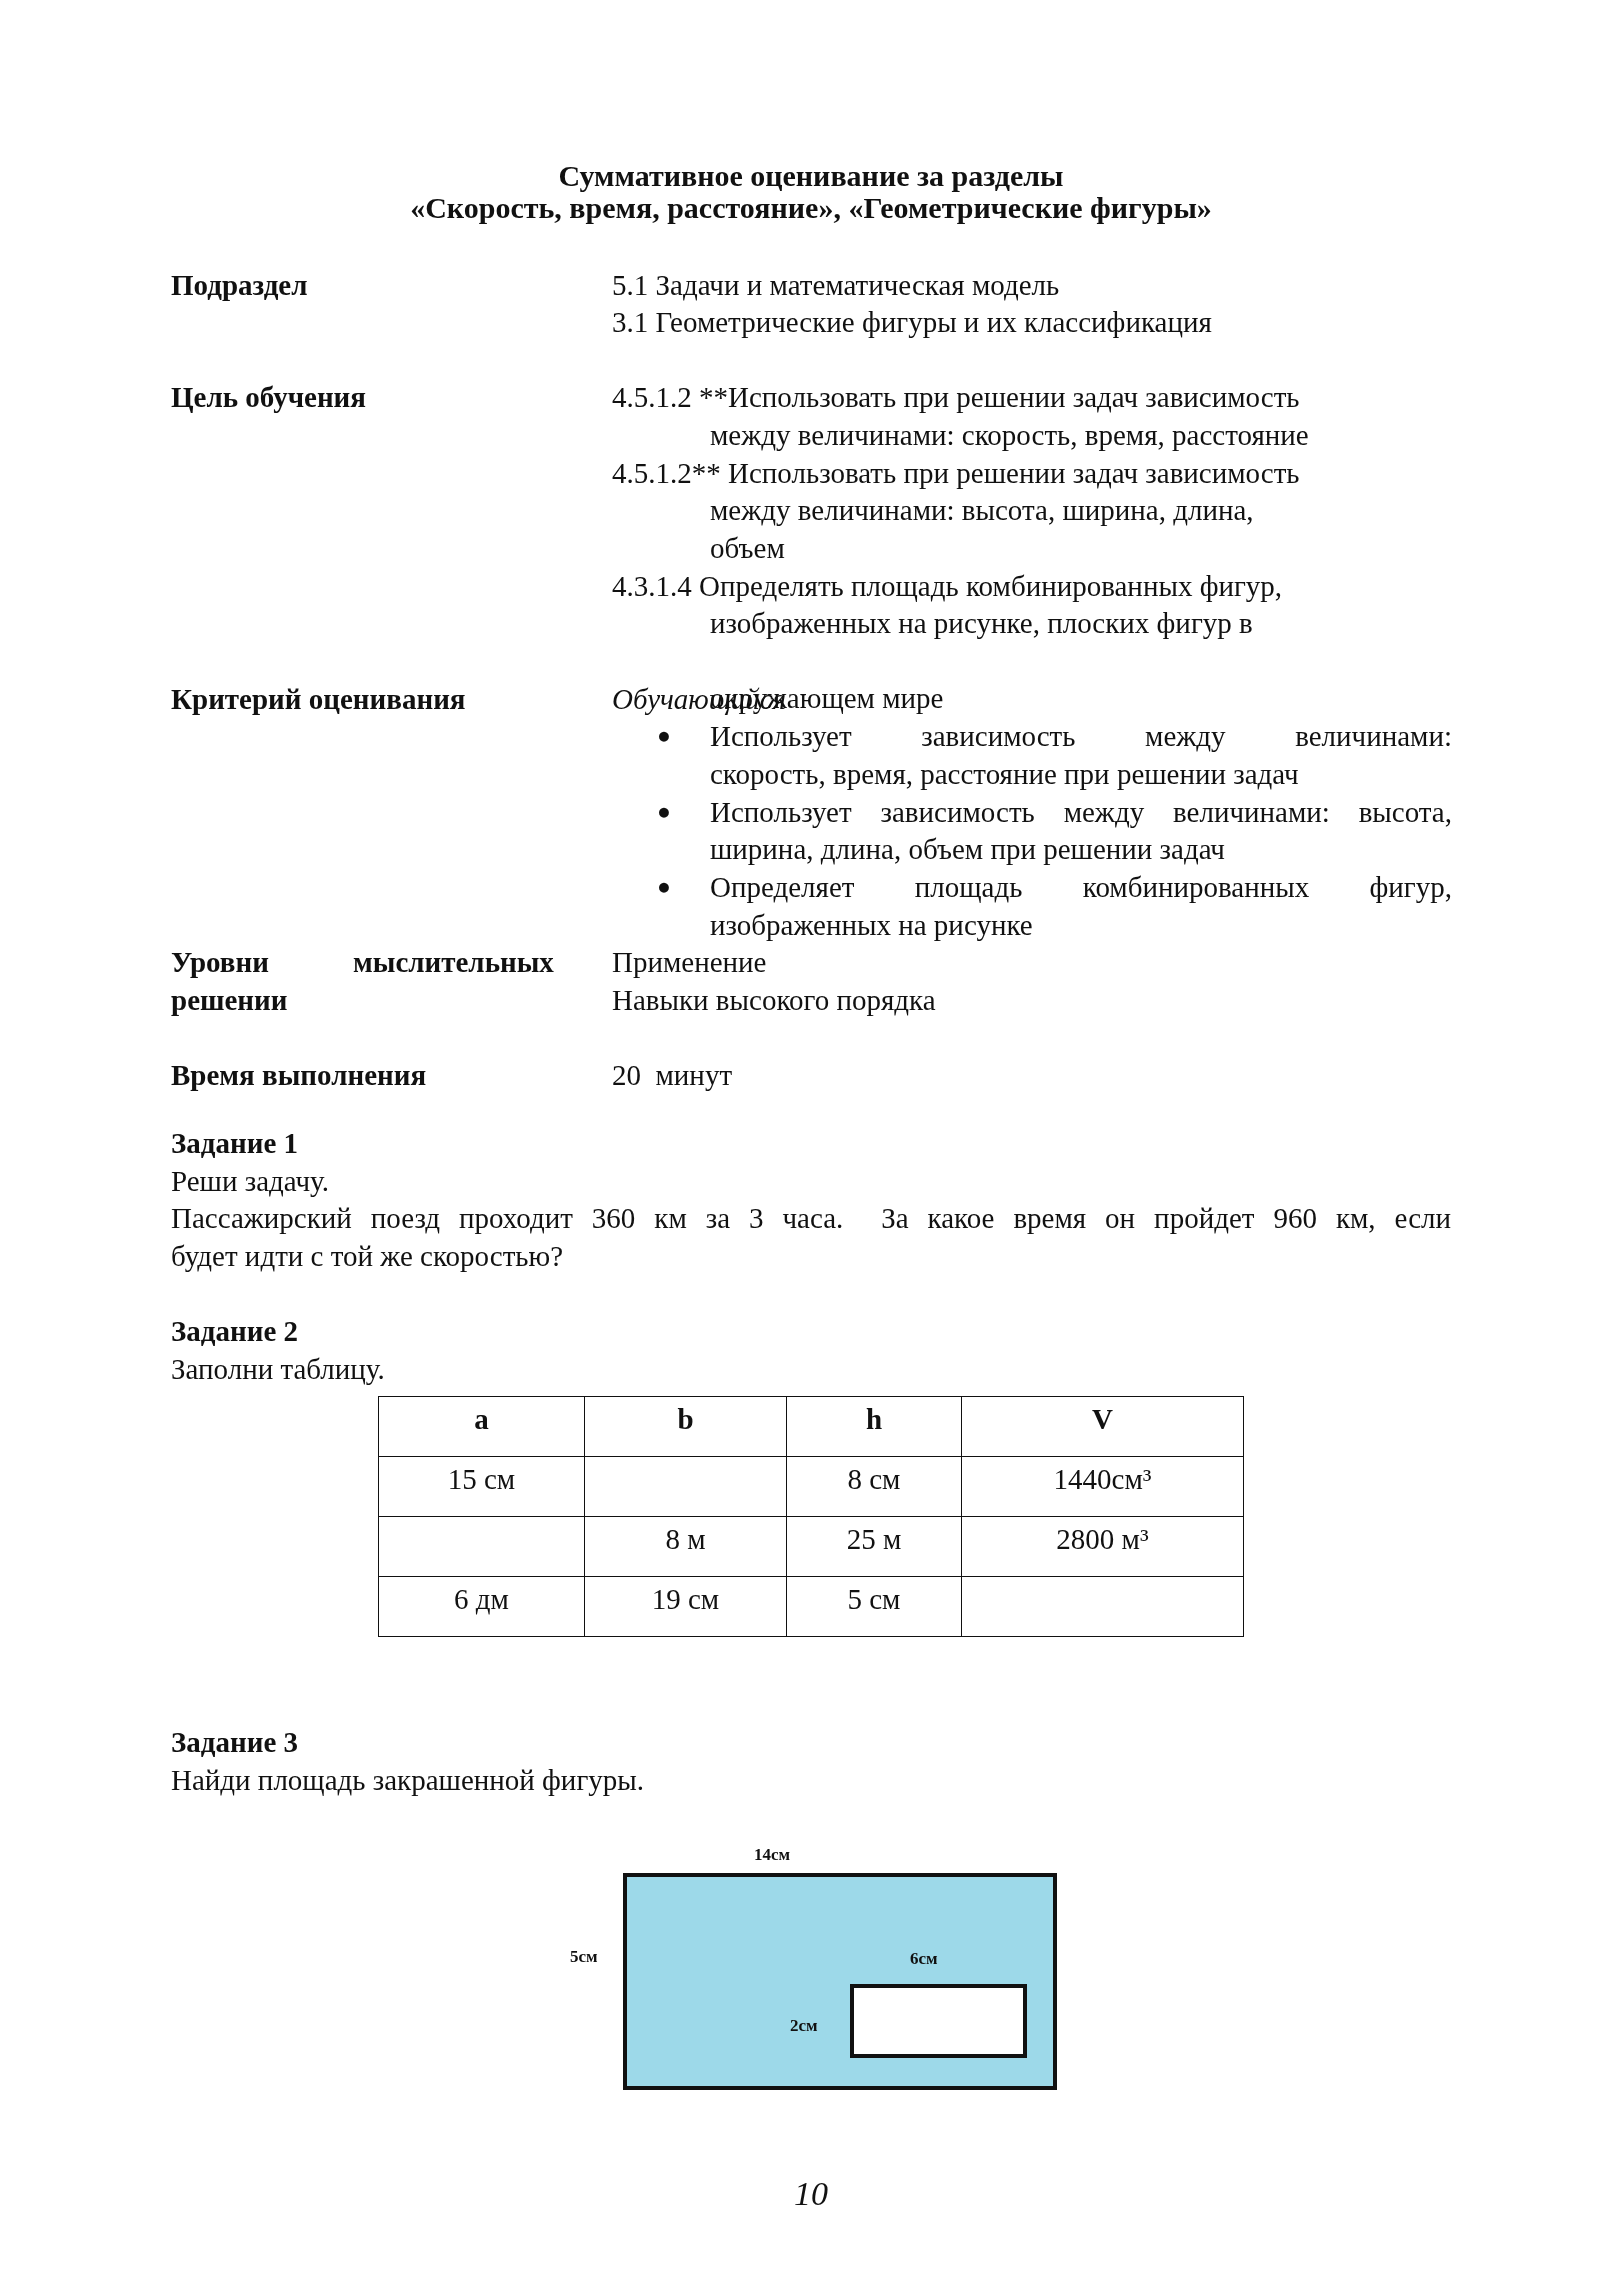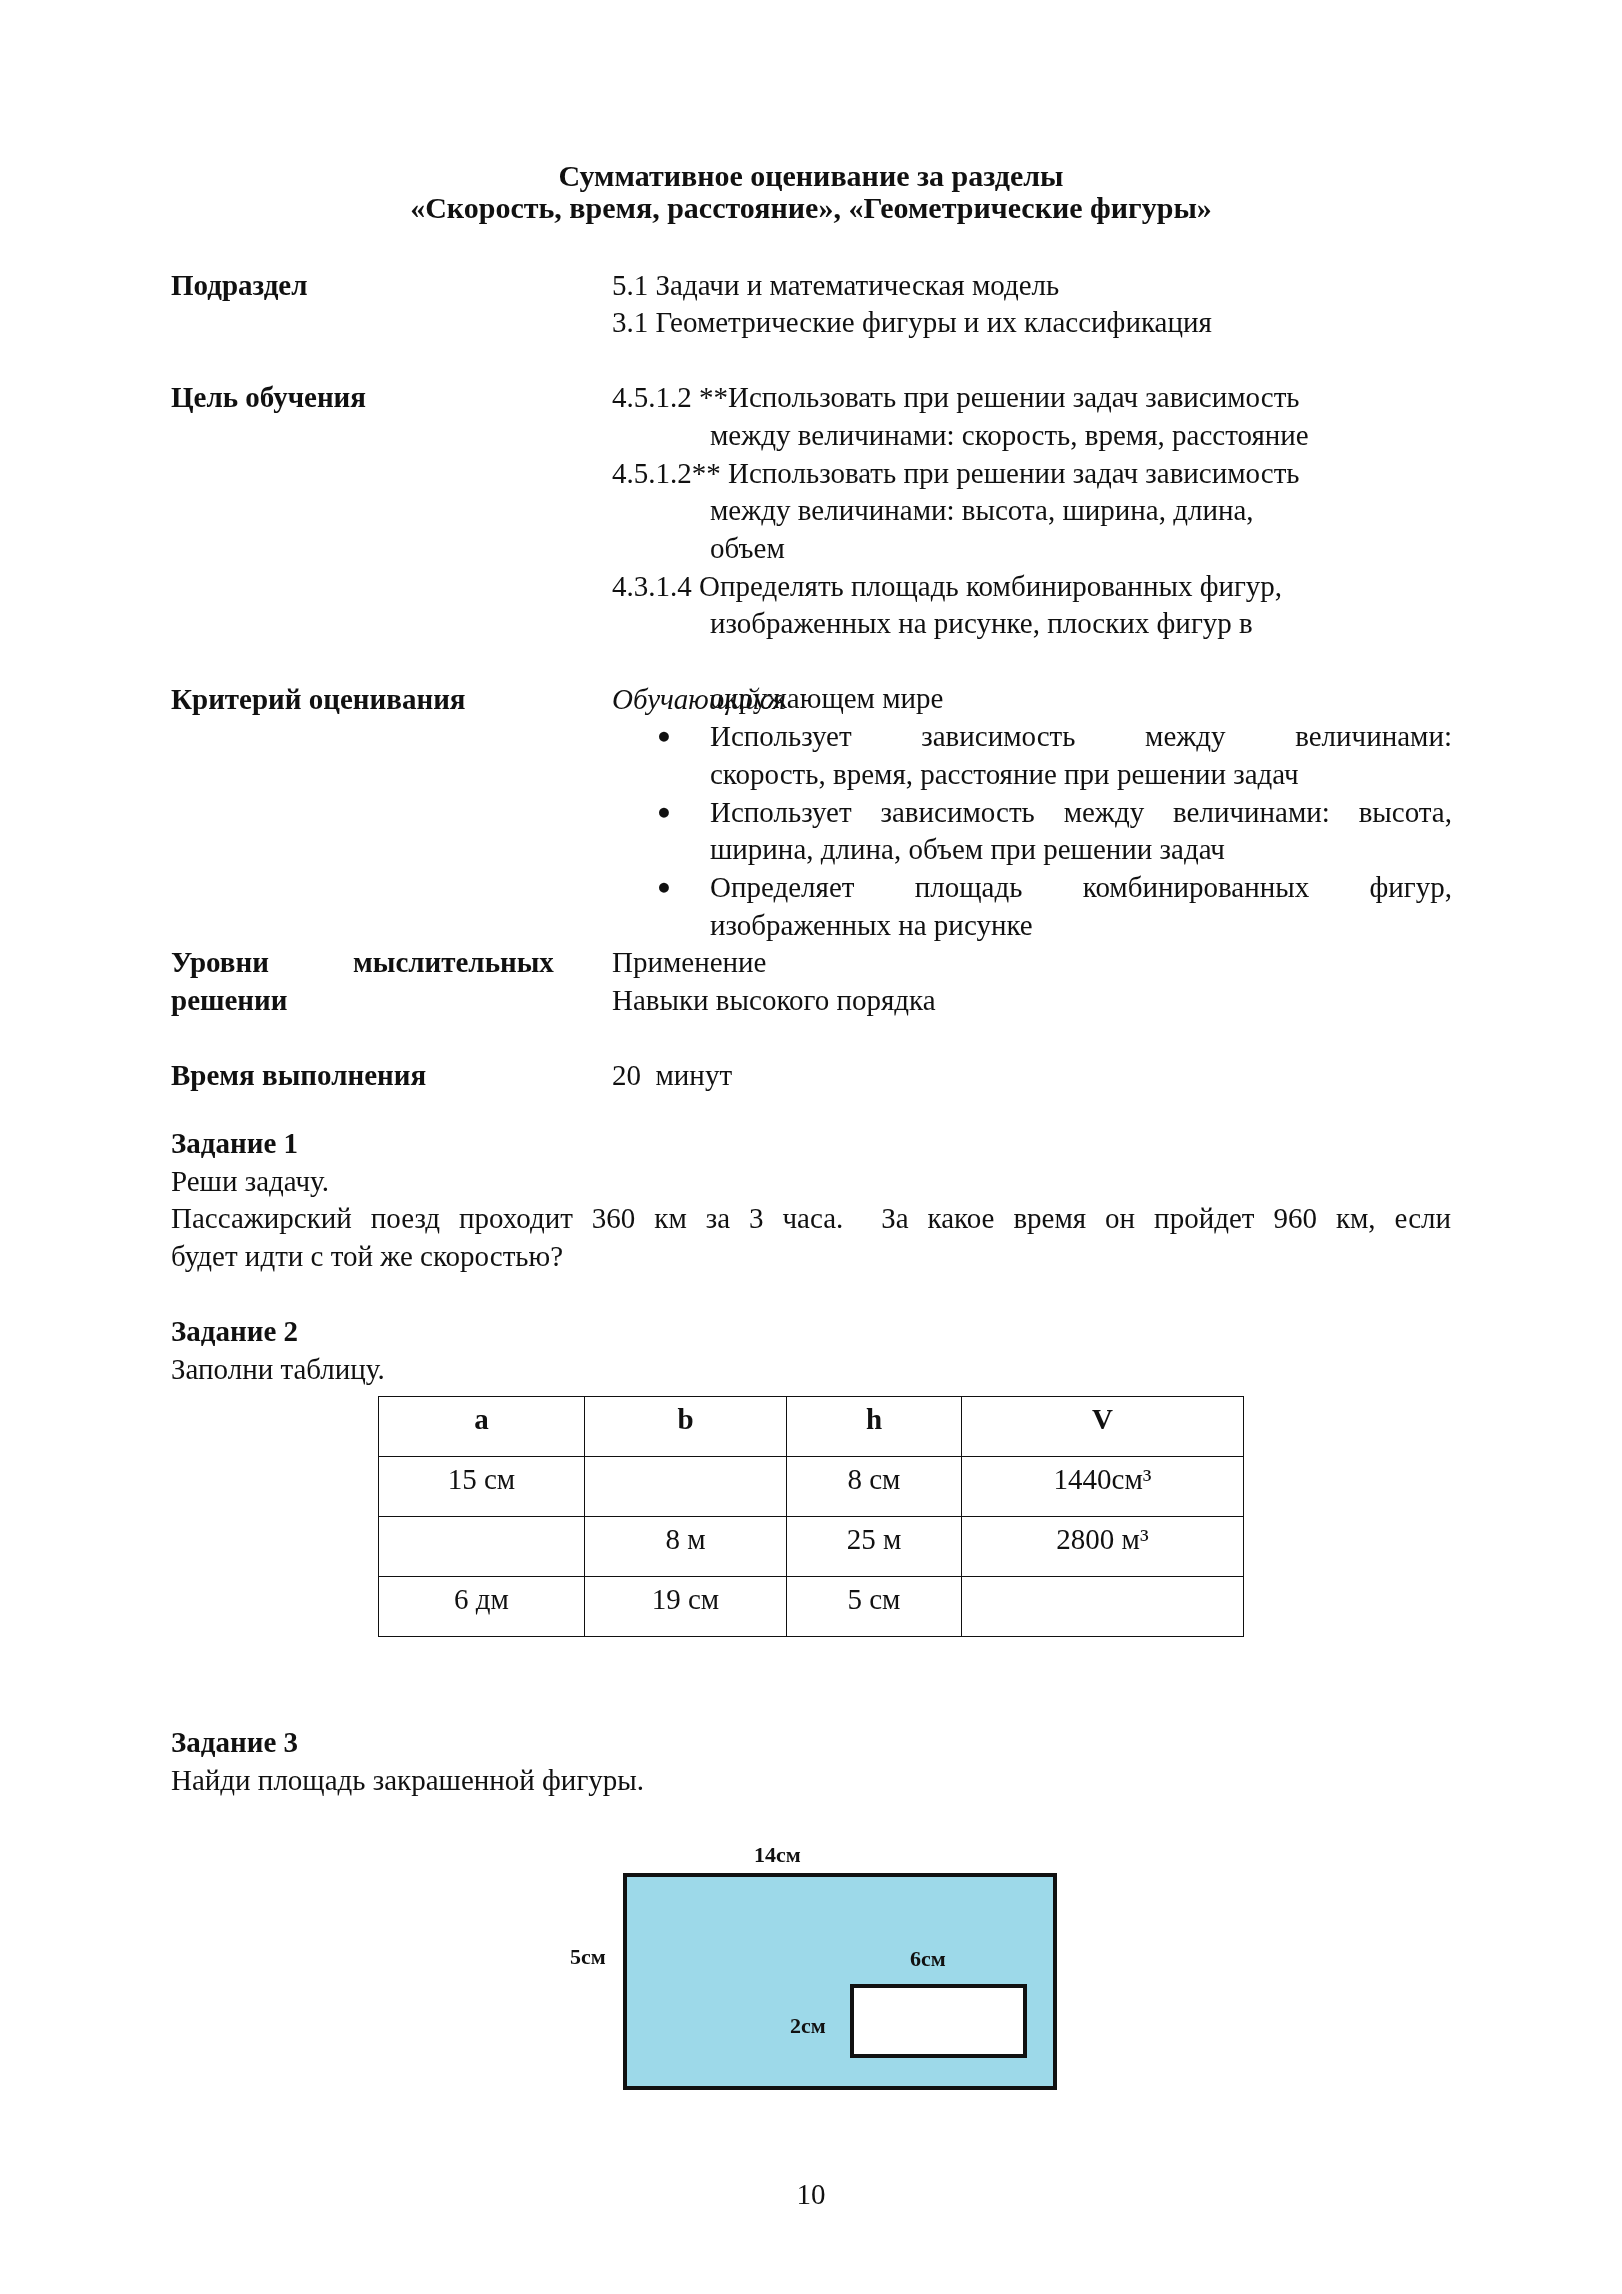--- a/index.html
+++ b/index.html
@@ -24,22 +24,22 @@
   }
   table.vol td, table.vol th {
     border: 1.9px solid #111; height: 59px; padding: 0; vertical-align: top;
     text-align: center; font-size: 29px; line-height: 44px; font-weight: normal;
   }
   table.vol th { font-weight: bold; }
   .fig { position: absolute; left: 623px; top: 1873px; width: 434px; height: 217px;
     background: #9dd9e9; border: 4.8px solid #111; box-sizing: border-box; }
   .inner { position: absolute; left: 850px; top: 1984px; width: 177px; height: 74px;
     background: #fff; border: 4.8px solid #111; box-sizing: border-box; }
-  .dim { position: absolute; font-weight: bold; font-size: 22px; line-height: 29px; }
-  .pgnum { left: 0; width: 1622px; text-align: center; top: 2175px; font-size: 29px; }
+  .dim { position: absolute; font-weight: bold; font-size: 17px; line-height: 29px; }
+  .pgnum { left: 0; width: 1622px; text-align: center; top: 2175px; font-size: 34px; font-style: italic; }
 </style>
 </head>
 <body>
 
 <div class="abs title" style="top:157px;">Суммативное оценивание за разделы</div>
 <div class="abs title" style="top:189px;">«Скорость, время, расстояние», «Геометрические фигуры»</div>
 
 <div class="abs lbl" style="top:266px;">Подраздел</div>
 <div class="abs val" style="top:266px;">5.1 Задачи и математическая модель</div>
 <div class="abs val" style="top:303px;">3.1 Геометрические фигуры и их классификация</div>

